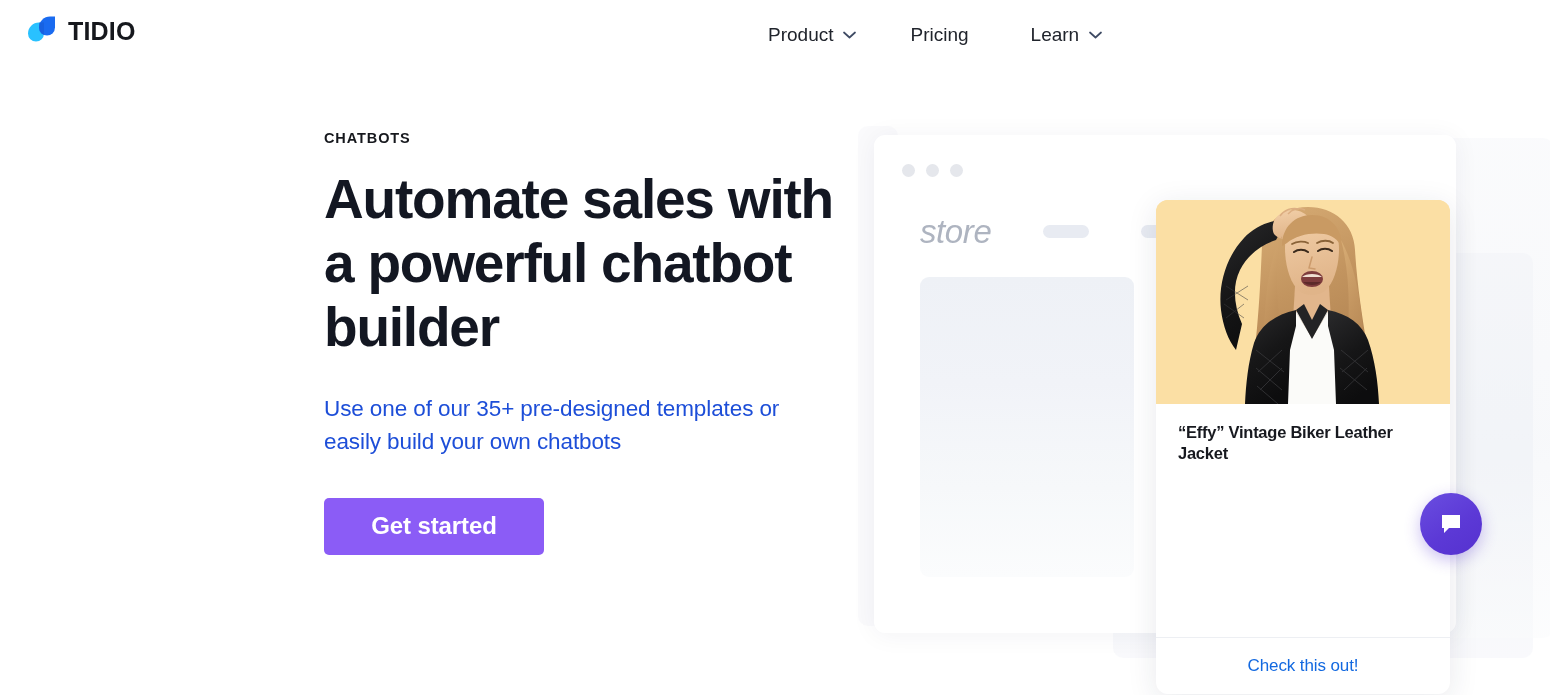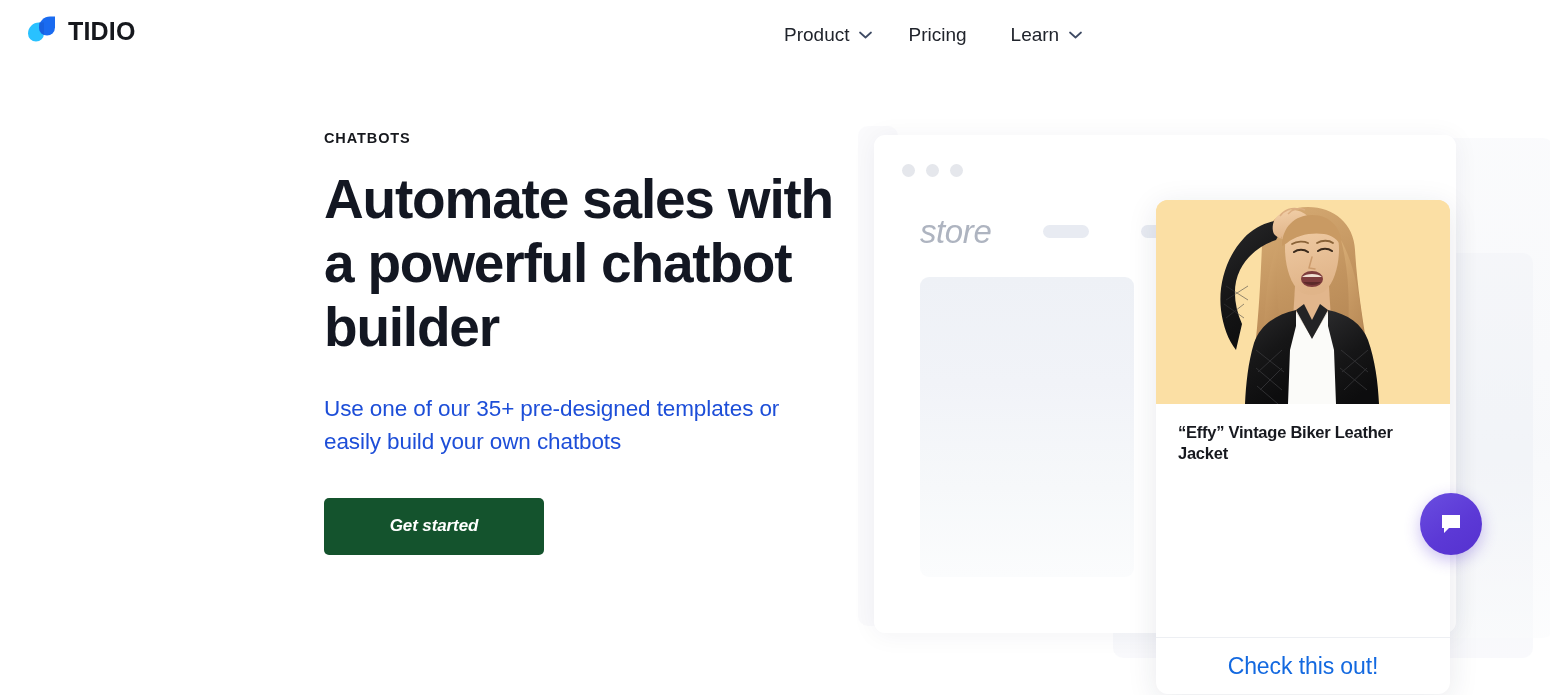--- a/index.html
+++ b/index.html
@@ -51,25 +51,25 @@
   .brand-name {
     font-size: 25px;
     font-weight: 700;
     letter-spacing: 0.2px;
     color: #16181d;
     line-height: 1;
   }
 
   .nav {
     position: absolute;
-    left: 762px;
+    left: 746px;
     top: 20px;
     display: flex;
     align-items: center;
-    gap: 0px;
+    gap: 18px;
   }
 
   .nav-item {
     display: flex;
     align-items: center;
     gap: 10px;
     padding: 4px 22px;
     font-size: 19px;
     color: #20242c;
     text-decoration: none;
@@ -120,30 +120,29 @@
     margin-bottom: 39px;
     max-width: 480px;
   }
 
   .cta {
     display: inline-flex;
     align-items: center;
     justify-content: center;
     width: 220px;
     height: 57px;
-    background: #14532d;
+    background: #8b5cf6;
     color: #ffffff;
-    font-size: 17px;
+    font-size: 24px;
     font-weight: 700;
     letter-spacing: -0.1px;
     border: none;
     border-radius: 5px;
     cursor: pointer;
     font-family: "Liberation Sans", sans-serif;
-    font-style: italic;
   }
 
   
   .illustration {
     position: absolute;
     left: 858px;
     top: 118px;
     width: 692px;
     height: 540px;
   }
@@ -305,21 +304,21 @@
     background: #edeff3;
     margin: 0;
   }
 
   .card-action {
     height: 56px;
     display: flex;
     align-items: center;
     justify-content: center;
     color: #1369e0;
-    font-size: 23px;
+    font-size: 17px;
     letter-spacing: -0.1px;
     cursor: pointer;
     text-decoration: none;
     flex: 0 0 auto;
   }
 
   
   .chat-launcher {
     position: absolute;
     left: 562px;

